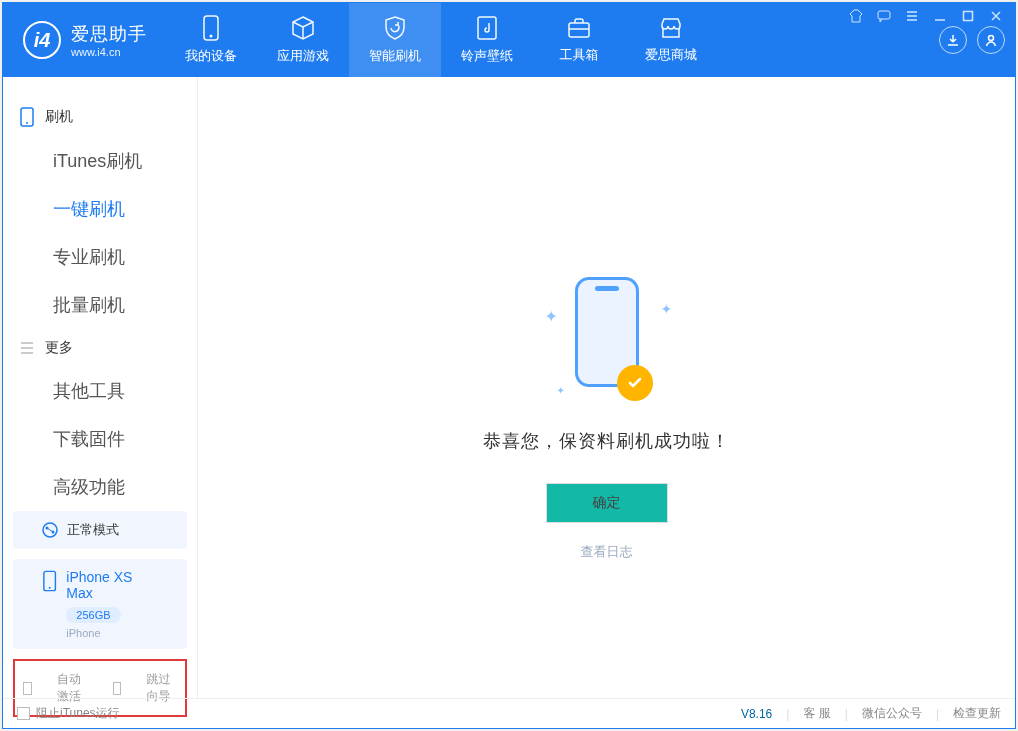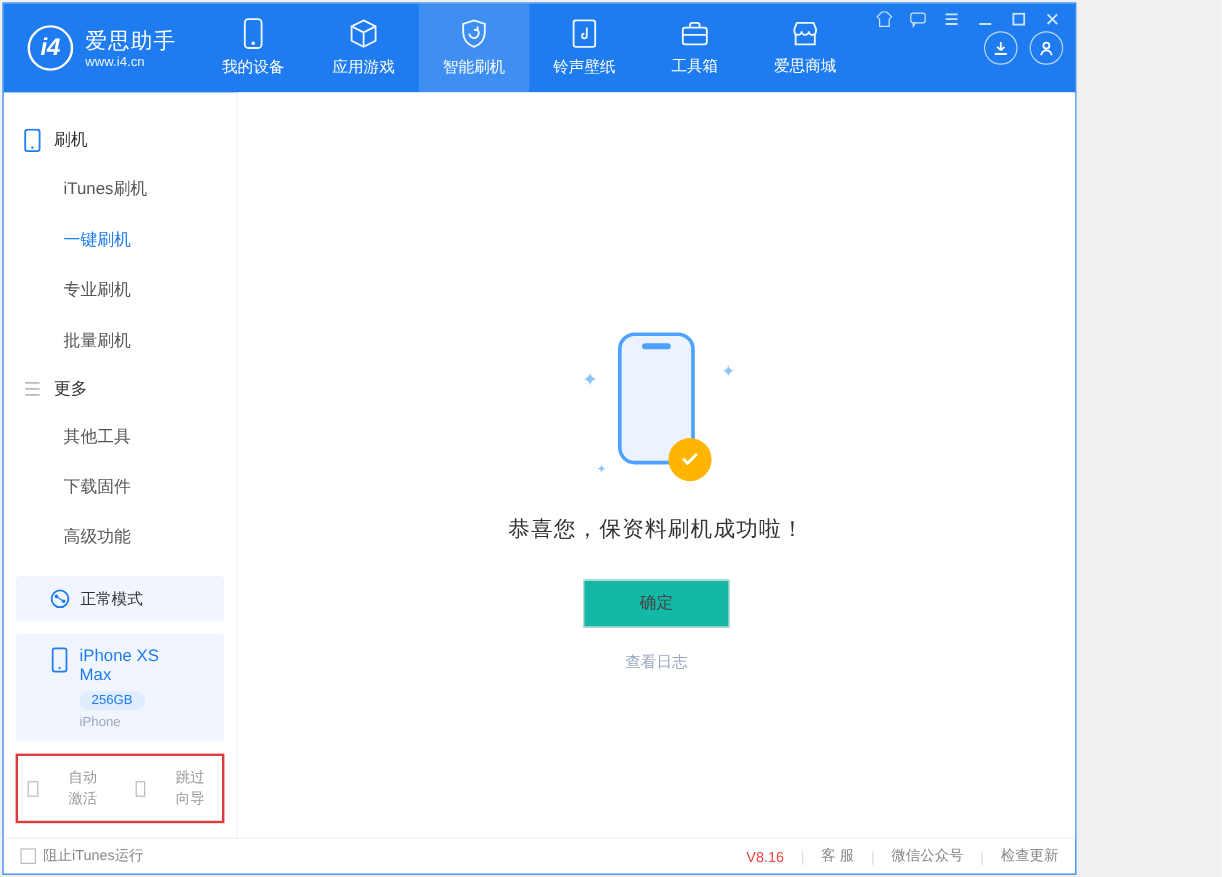--- a/index.html
+++ b/index.html
@@ -1,17 +1,17 @@
 <!DOCTYPE html>
 <html><head>
   <meta charset="utf-8">
   <style>
     * { margin: 0; padding: 0; box-sizing: border-box; font-family: "Microsoft YaHei", Arial, sans-serif; }
     body { width: 1018px; height: 731px; overflow: hidden; background: #f0f0f0; }
-    .app-window { width: 895px; height: 727px; margin: 2px; border: 1px solid #1e7cf0; background: #fff; display: flex; flex-direction: column; }
+    .app-window { width: 1014px; height: 727px; margin: 2px; border: 1px solid #1e7cf0; background: #fff; display: flex; flex-direction: column; }
 
     
     .title-bar { height: 74px; background: linear-gradient(to bottom, #1e7cf0, #1e7cf0); display: flex; align-items: stretch; color: #fff; }
     .logo-area { display: flex; align-items: center; padding: 0 18px 0 20px; }
     .logo-circle { width: 38px; height: 38px; border-radius: 50%; border: 2.5px solid #fff; display: flex; align-items: center; justify-content: center; margin-right: 10px; }
     .logo-circle span { font-weight: bold; font-size: 20px; font-style: italic; }
     .logo-text .cn { font-size: 18px; font-weight: 500; letter-spacing: 1px; }
     .logo-text .url { font-size: 11px; opacity: .9; }
     .nav-tabs { display: flex; align-items: stretch; }
     .nav-tab { width: 92px; display: flex; flex-direction: column; align-items: center; justify-content: center; cursor: pointer; font-size: 13px; gap: 6px; }
@@ -21,21 +21,21 @@
     .title-controls { display: flex; align-items: center; padding-right: 10px; gap: 10px; }
     .title-controls-top { position: absolute; top: 4px; right: 10px; display: flex; gap: 10px; align-items: center; color: #cfe5ff; }
     .win-btn { width: 18px; height: 18px; display: flex; align-items: center; justify-content: center; cursor: pointer; }
     .circ-btn { width: 28px; height: 28px; border: 1.5px solid rgba(255,255,255,.7); border-radius: 50%; display: flex; align-items: center; justify-content: center; cursor: pointer; }
 
     
     .app-body { flex: 1; display: flex; min-height: 0; }
     .sidebar { width: 195px; border-right: 1px solid #eee; display: flex; flex-direction: column; }
     .sidebar-scroll { flex: 1; padding-top: 20px; }
     .sb-group { display: flex; align-items: center; gap: 10px; padding: 10px 16px; color: #333; font-size: 14px; font-weight: 500; }
-    .sb-item { padding: 12px 10px 12px 50px; font-size: 14px; color: #555; cursor: pointer; }
+    .sb-item { padding: 12px 10px 12px 50px; font-size: 18px; color: #555; cursor: pointer; }
     .sb-item.active { color: #1e7cf0; }
     .sb-bottom { padding: 0 10px 12px; }
     .mode-card, .device-card { background: #f1f6fe; border-radius: 4px; padding: 10px 28px; margin-bottom: 10px; display: flex; align-items: flex-start; gap: 8px; }
     .mode-card { align-items: center; color: #333; font-size: 13px; }
     .device-card .devname { color: #1e7cf0; font-size: 14px; font-weight: 500; }
     .capacity-pill { display: inline-block; background: #e0edff; color: #1e7cf0; font-size: 11px; padding: 2px 10px; border-radius: 10px; margin-top: 6px; }
     .devtype { color: #9aa9bf; font-size: 11px; margin-top: 4px; }
     .checkbox-row { display: flex; gap: 25px; align-items: center; padding: 10px 8px; color: #999; font-size: 12px; border: 2px solid #e03a3a; }
     .cb { width: 13px; height: 13px; border: 1px solid #bbb; background: #fff; display: inline-block; }
 
@@ -48,21 +48,21 @@
     .sparkle { position: absolute; width: 8px; height: 8px; color:#8fc4ff; }
     .sp1{ left:18px; top:30px; font-size:16px;} .sp2{right:18px; top:24px; font-size:14px;} .sp3{left:30px; bottom:14px; font-size:10px;}
     .success-text { font-size: 18px; color: #333; letter-spacing: 1px; }
     .ok-btn { margin-top: 30px; border: 1px solid #ddd; background:#14b8a6; padding: 10px 46px; font-size: 14px; color:#444; cursor:pointer; }
     .view-log { margin-top: 20px; color: #9aa9bf; font-size: 13px; cursor: pointer; }
 
     
     .statusbar { height: 30px; border-top: 1px solid #eee; display: flex; align-items: center; padding: 0 14px; font-size: 12px; color: #888; }
     .statusbar .sep { color:#ddd; padding: 0 14px; }
     .statusbar .right { margin-left: auto; display: flex; align-items: center; }
-    .ver { color: #ef4444; }
+    .ver { color: #0369a1; }
   </style>
 </head>
 <body>
 
 <div class="app-window">
 
   <div class="title-bar" style="position:relative;">
     <div class="logo-area">
       <div class="logo-circle">
           <span>i4</span>

